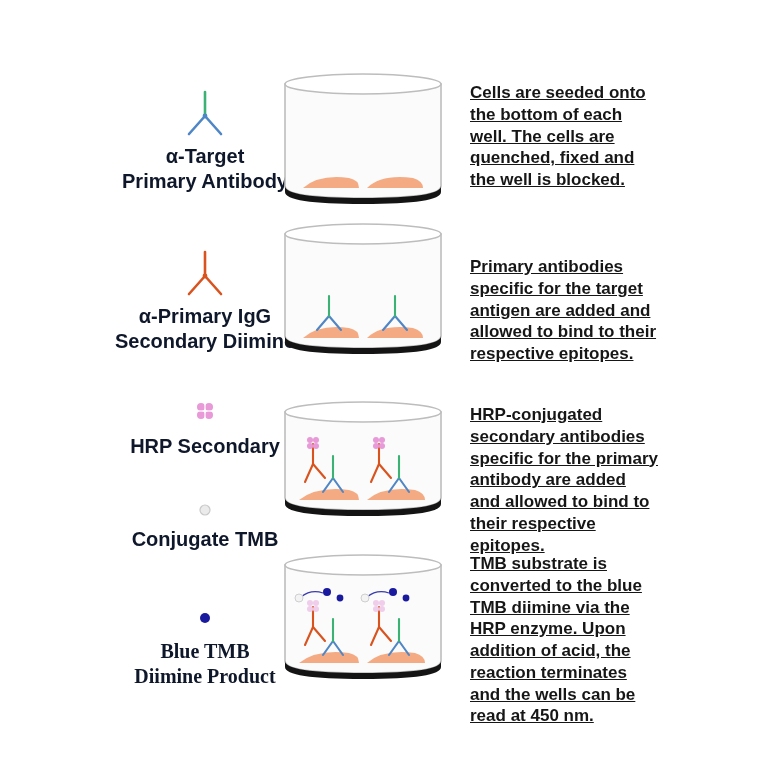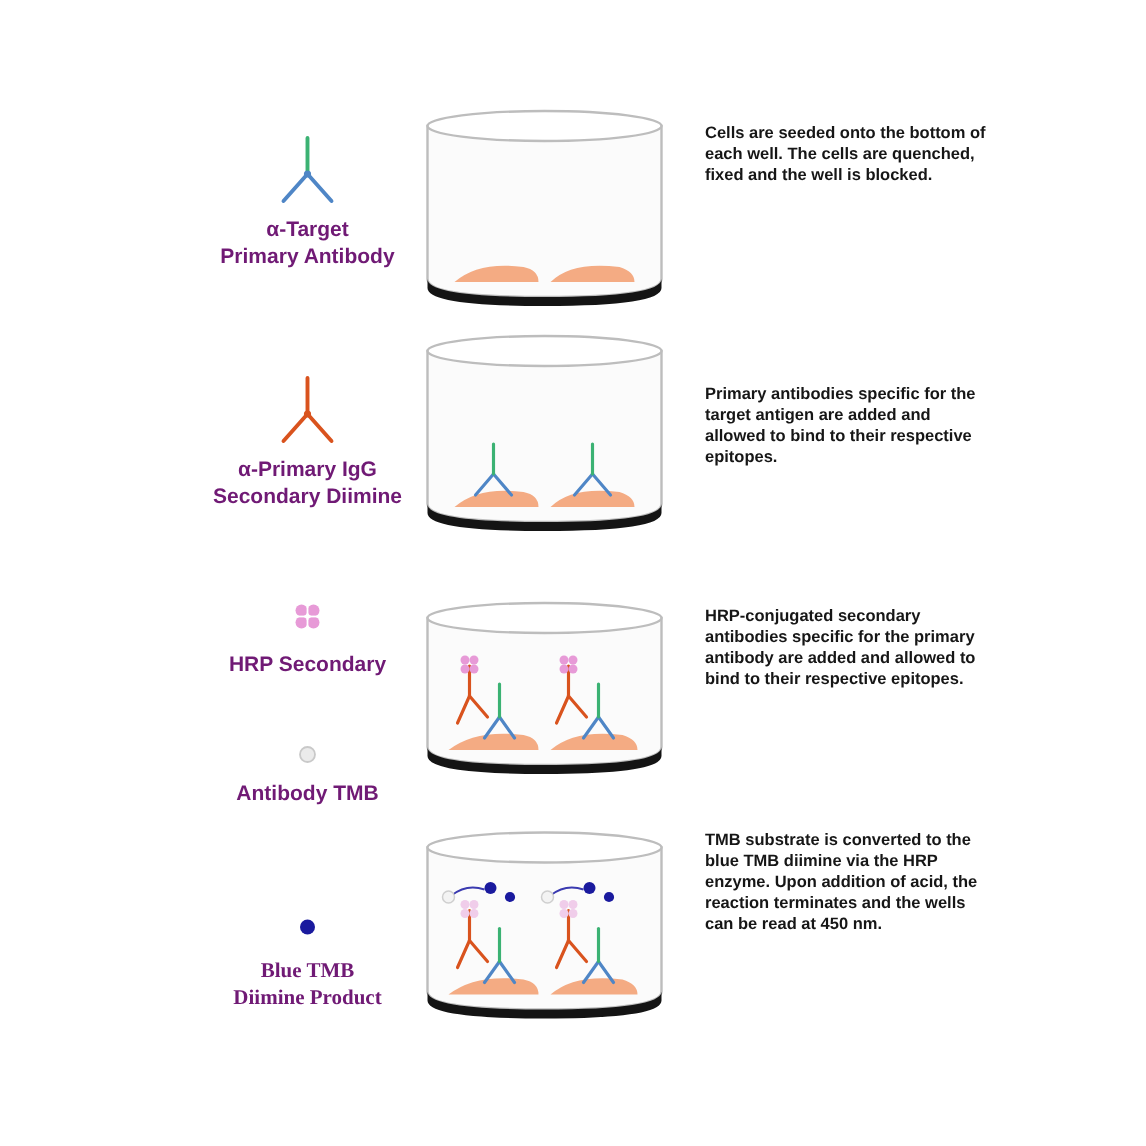--- a/index.html
+++ b/index.html
@@ -24,39 +24,40 @@
     left: 0;
     width: 764px;
   }
   .legend {
     position: absolute;
     left: 100px;
     width: 210px;
     text-align: center;
   }
   .legend-label {
-    font-size: 14px;
+    font-size: 20px;
     font-weight: bold;
     line-height: 1.25;
-    color: #701a75;
+    color: #0f172a;
     white-space: pre-line;
   }
   .well {
     position: absolute;
     left: 277px;
     width: 172px;
   }
   .caption {
     position: absolute;
     left: 470px;
     width: 190px;
-    font-size: 11px;
+    font-size: 17px;
     font-weight: bold;
     line-height: 1.28;
     color: #161616;
+    text-decoration: underline;
   }
   .legend-art-center {
     display: flex;
     justify-content: center;
     align-items: flex-end;
     height: 62px;
   }
 </style>
 </head>
 <body>
@@ -155,21 +156,21 @@
             <line x1="8" y1="15" x2="22" y2="15"></line>
           </g>
         </svg>
       </div>
       <div class="legend-label" style="margin-top:8px;">HRP Secondary</div>
       <div class="legend-art-center" style="height:44px;margin-top:18px;">
         <svg width="22" height="22" viewBox="0 0 22 22">
           <circle cx="11" cy="11" r="5" fill="#ebebeb" stroke="#c9c9c9" stroke-width="1.2"></circle>
         </svg>
       </div>
-      <div class="legend-label" style="margin-top:6px;">Antibody TMB</div>
+      <div class="legend-label" style="margin-top:6px;">Conjugate TMB</div>
     </div>
 
     <div class="well" style="top:18px;">
       <svg width="172" height="140" viewBox="0 0 172 140">
         <path d="M8 14 L8 100 Q8 112 86 112 Q164 112 164 100 L164 14 Z" fill="#fbfbfb" stroke="#bdbdbd" stroke-width="1.6"></path>
         <ellipse cx="86" cy="14" rx="78" ry="10" fill="#ffffff" stroke="#bdbdbd" stroke-width="1.6"></ellipse>
         <path d="M22 102 Q40 88 72 92 Q82 94 82 102 Z" fill="#f4ab83"></path>
         <path d="M90 102 Q106 88 138 92 Q148 95 148 102 Z" fill="#f4ab83"></path>
 
         <g stroke-width="2.1" fill="none" stroke-linecap="round">

